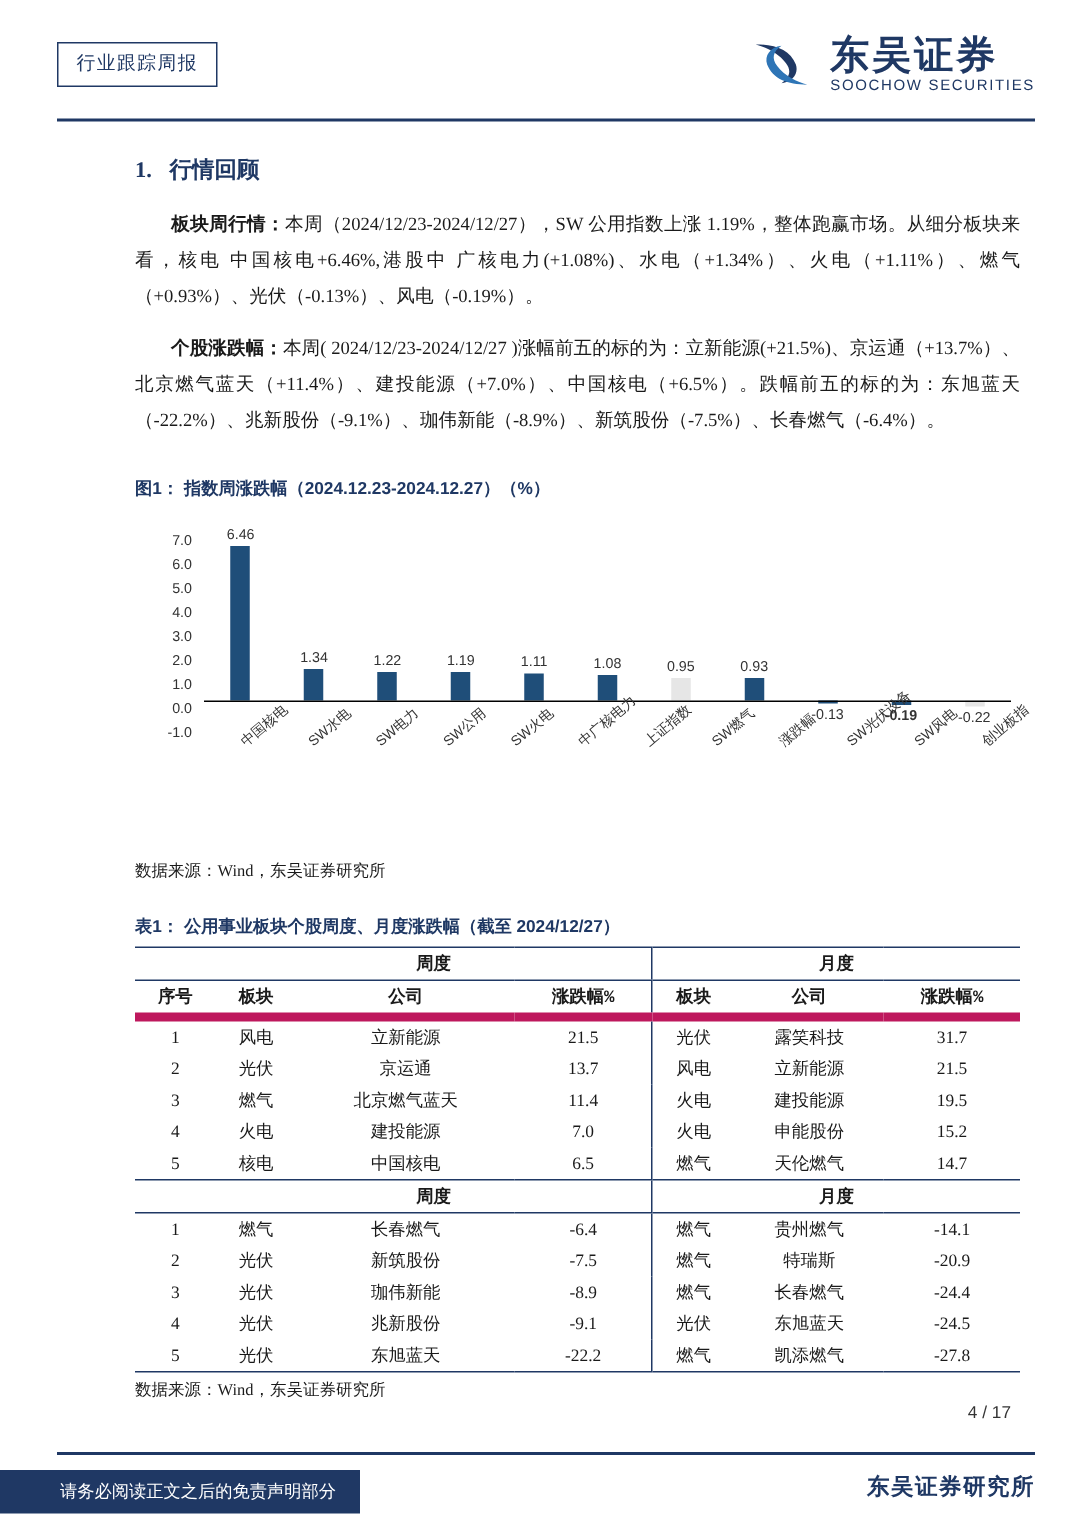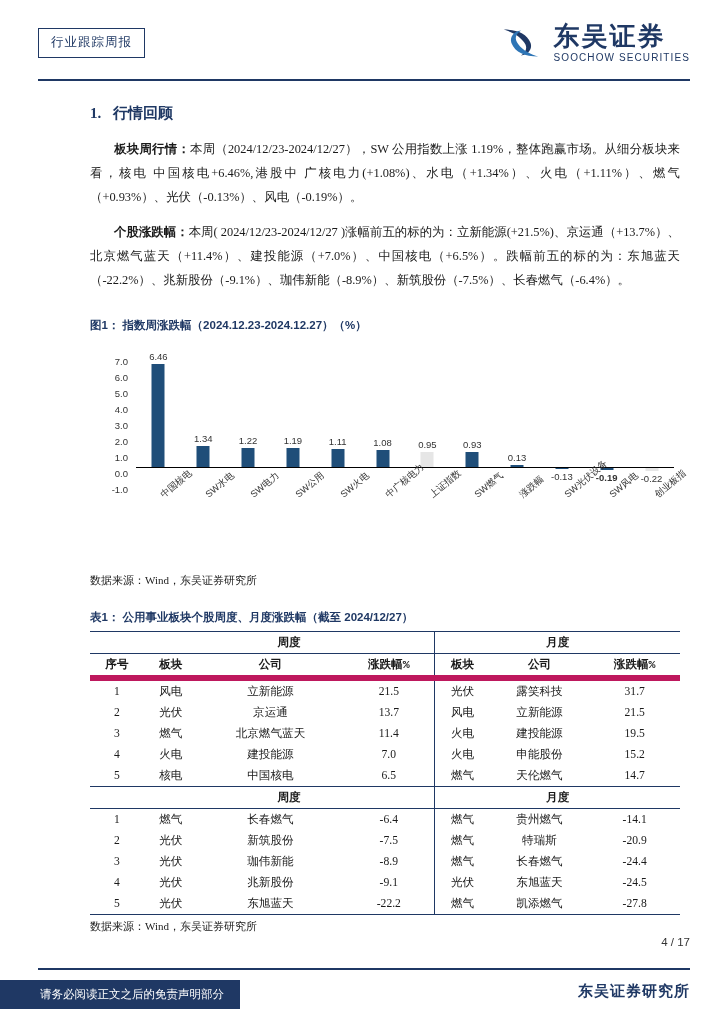--- a/index.html
+++ b/index.html
@@ -158,21 +158,21 @@
     position:absolute;left:0;top:18px;
     background:#1f3864;color:#fff;
     font-size:11.5px;padding:7px 16px 7px 40px;
     font-family:"Liberation Sans",sans-serif;
   }
   .f-right{
     position:absolute;right:34px;top:20px;
     font-size:15px;color:#1f3864;font-weight:bold;letter-spacing:1px;
   }
   .pageno{
-    position:absolute;right:34px;top:-26px;
+    position:absolute;right:50px;top:-26px;
     font-size:11.5px;color:#333;
     font-family:"Liberation Sans",sans-serif;
   }
 </style>
 </head>
 <body>
 
 <div class="header">
   <div class="header-tag">行业跟踪周报</div>
   <div class="logo-wrap">
@@ -243,24 +243,20 @@
               <div class="bar" style="bottom: 16px; height: 17.28px;"></div>
               <div class="blabel" style="bottom: 35.28px;">1.08</div>
             </div>
             <div class="bcell">
               <div class="bar light" style="bottom: 16px; height: 15.2px;"></div>
               <div class="blabel" style="bottom: 33.2px;">0.95</div>
             </div>
             <div class="bcell">
               <div class="bar" style="bottom: 16px; height: 14.88px;"></div>
               <div class="blabel" style="bottom: 32.88px; margin-top: 24px;">0.93</div>
-            </div>
-            <div class="bcell">
-              <div class="bar" style="bottom: 16px; height: 2.08px;"></div>
-              <div class="blabel" style="bottom: 20.08px;">0.13</div>
             </div>
             <div class="bcell">
               <div class="bar" style="top: 112px; height: 2.08px;"></div>
               <div class="blabel" style="top: 116.08px;">-0.13</div>
             </div>
             <div class="bcell">
               <div class="bar" style="top: 112px; height: 3.04px;"></div>
               <div class="blabel" style="top: 117.04px; font-weight: bold;">-0.19</div>
             </div>
             <div class="bcell">

